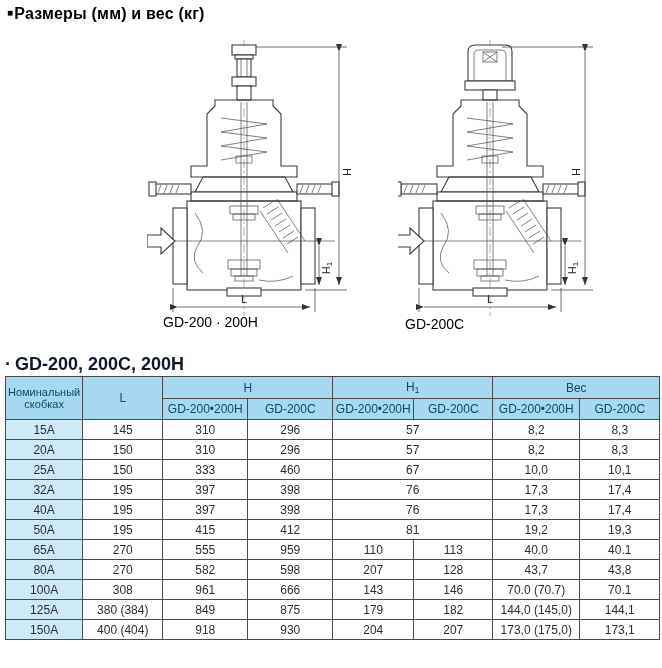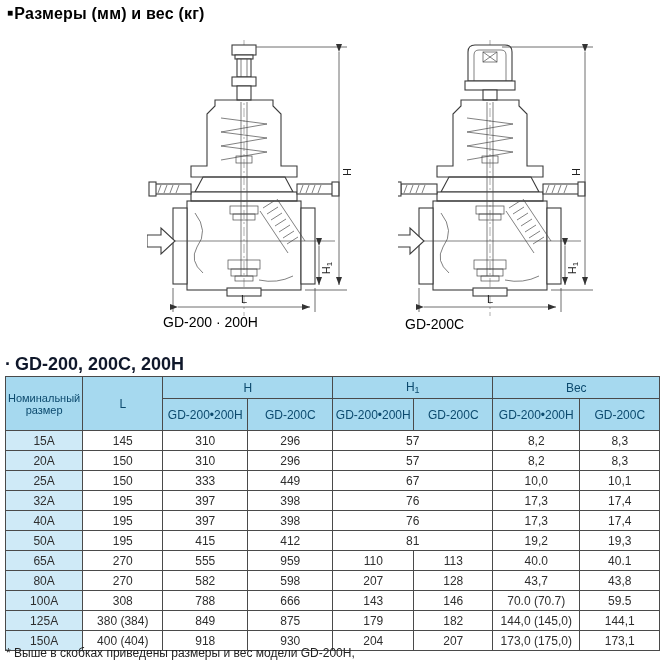--- a/index.html
+++ b/index.html
@@ -30,21 +30,21 @@
     position:absolute; top:376px; left:5px;
     border-collapse:collapse; table-layout:fixed;
     font-size:12px; color:#2e2e2e;
   }
   table.dim th, table.dim td {
     border:1px solid #4a4a4a; text-align:center; vertical-align:middle;
     padding:0 2px; font-weight:normal; overflow:hidden; white-space:nowrap;
   }
   table.dim thead th { background:#a6d9ef; color:#0c4a6e; }
   table.dim thead tr.r1 { height:22px; }
-  table.dim thead tr.r2 { height:32px; }
+  table.dim thead tr.r2 { height:21px; }
   table.dim tbody tr { height:20px; }
   table.dim td.size { background:#cfeaf7; }
   .nomhead { font-size:11px; line-height:12px; }
   .subn { font-size:9px; vertical-align:-2px; }
 
   .footnote {
     position:absolute; top:646px; left:6px;
     font-size:12px; color:#222;
   }
 
@@ -275,21 +275,21 @@
       <col style="width:85px">
         <col style="width:85px">
       <col style="width:81px">
         <col style="width:79px">
       <col style="width:87px">
         <col style="width:80px">
     </colgroup>
     <thead>
       <tr class="r1">
         <th rowspan="2">
-            <div class="nomhead"><span>Номинальный</span><br><span>размер</span></div>
+            <div class="nomhead"><span>Номинальный</span><br><span>скобках</span></div>
           </th>
         <th rowspan="2">L</th>
         <th colspan="2">H</th>
         <th colspan="2"><span>H</span><span class="subn">1</span></th>
         <th colspan="2">Вес</th>
       </tr>
       <tr class="r2">
         <th>GD-200•200H</th>
         <th>GD-200C</th>
         <th>GD-200•200H</th>
@@ -314,21 +314,21 @@
         <td>310</td>
         <td>296</td>
         <td colspan="2">57</td>
         <td>8,2</td>
         <td>8,3</td>
       </tr>
       <tr>
         <td class="size">25A</td>
         <td>150</td>
         <td>333</td>
-        <td>449</td>
+        <td>460</td>
         <td colspan="2">67</td>
         <td>10,0</td>
         <td>10,1</td>
       </tr>
       <tr>
         <td class="size">32A</td>
         <td>195</td>
         <td>397</td>
         <td>398</td>
         <td colspan="2">76</td>
@@ -369,26 +369,26 @@
         <td>582</td>
         <td>598</td>
         <td>207</td>
         <td>128</td>
         <td>43,7</td>
         <td>43,8</td>
       </tr>
       <tr>
         <td class="size">100A</td>
         <td>308</td>
-        <td>788</td>
+        <td>961</td>
         <td>666</td>
         <td>143</td>
         <td>146</td>
         <td>70.0 (70.7)</td>
-        <td>59.5</td>
+        <td>70.1</td>
       </tr>
       <tr>
         <td class="size">125A</td>
         <td>380 (384)</td>
         <td>849</td>
         <td>875</td>
         <td>179</td>
         <td>182</td>
         <td>144,0 (145,0)</td>
         <td>144,1</td>
@@ -399,15 +399,14 @@
         <td>918</td>
         <td>930</td>
         <td>204</td>
         <td>207</td>
         <td>173,0 (175,0)</td>
         <td>173,1</td>
       </tr>
     </tbody>
   </table>
 
-  <div class="footnote">* Выше в скобках приведены размеры и вес модели GD-200H,</div>
 
 </div>
 
 </body></html>

